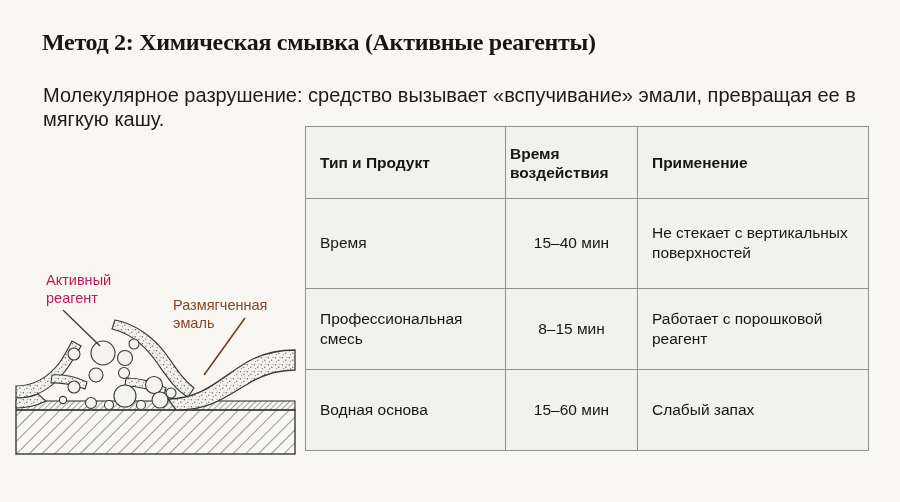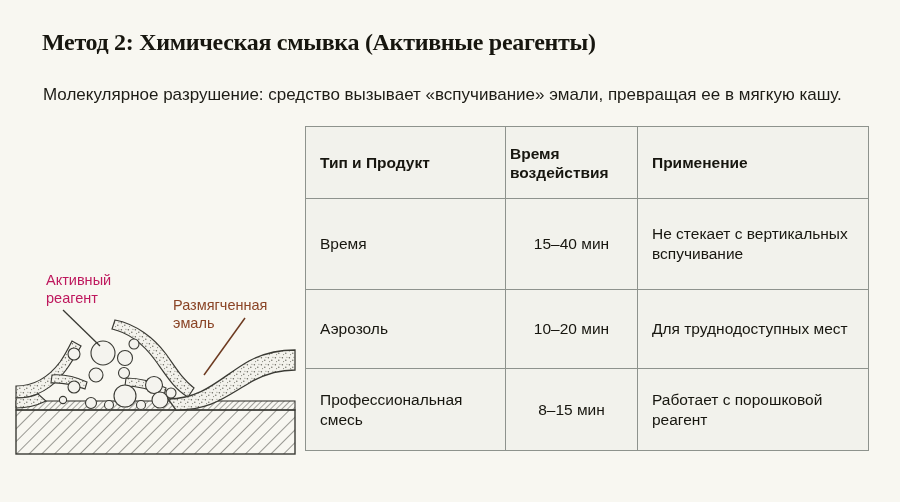--- a/index.html
+++ b/index.html
@@ -32,21 +32,21 @@
     line-height: 36px;
     letter-spacing: -0.3px;
     color: #17160f;
     white-space: nowrap;
   }
   .subtitle {
     position: absolute;
     left: 43px;
     top: 83px;
     width: 824px;
-    font-size: 17px;
+    font-size: 20px;
     line-height: 24px;
     color: #1d1c16;
   }
 
   
   .table-wrap {
     position: absolute;
     left: 305px;
     top: 126px;
     width: 563px;
@@ -220,29 +220,29 @@
             <span>Время</span><br>
             <span>воздействия</span>
           </th>
           <th>Применение</th>
         </tr>
       </thead>
       <tbody>
         <tr class="r1">
           <td>Время</td>
           <td class="c-time">15–40 мин</td>
-          <td>Не стекает с вертикальных вспучивание</td>
-        </tr>
-        <tr class="r2">
-          <td>Аэрозоль</td>
-          <td class="c-time">10–20 мин</td>
-          <td>Для труднодоступных мест</td>
+          <td>Не стекает с вертикальных поверхностей</td>
         </tr>
         <tr class="r3">
           <td>Профессиональная смесь</td>
           <td class="c-time">8–15 мин</td>
           <td>Работает с порошковой реагент</td>
         </tr>
+        <tr class="r4">
+          <td>Водная основа</td>
+          <td class="c-time">15–60 мин</td>
+          <td>Слабый запах</td>
+        </tr>
       </tbody>
     </table>
   </div>
 
 </div>
 
 </body></html>

